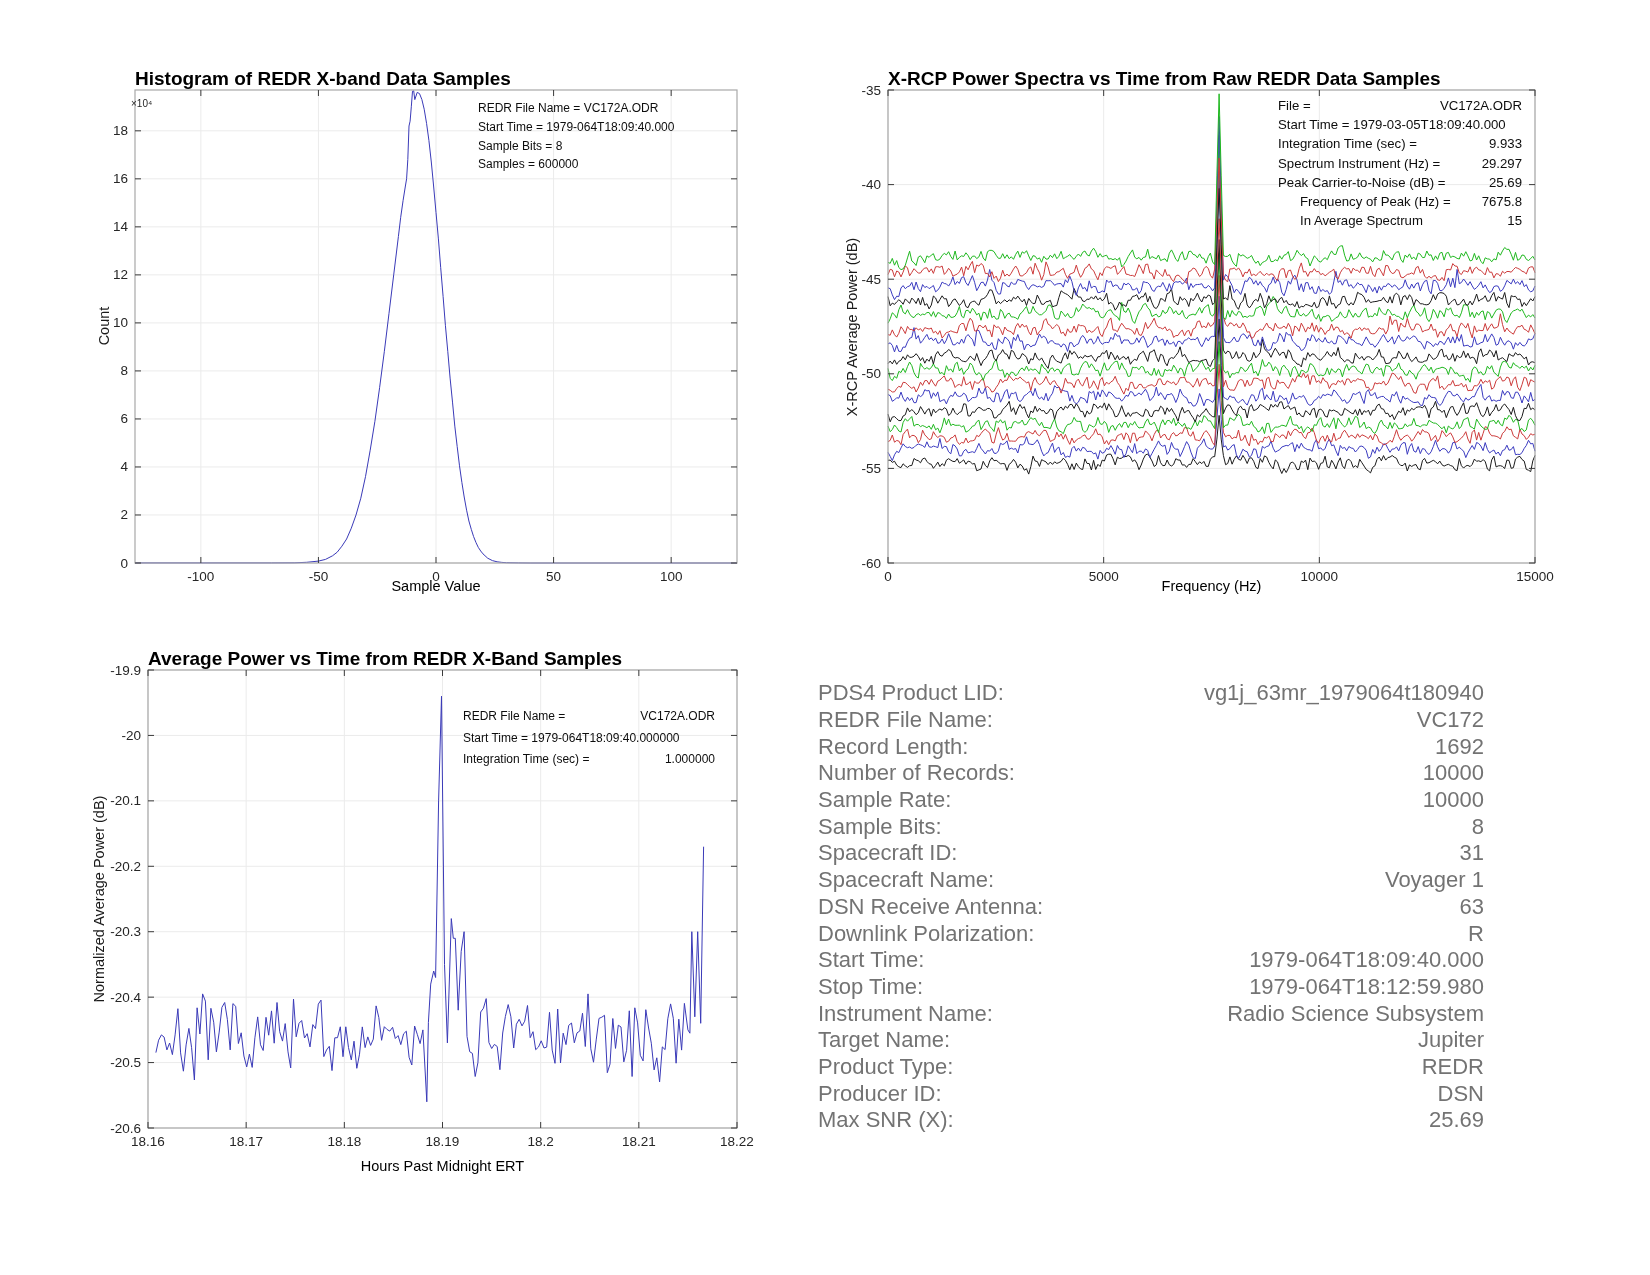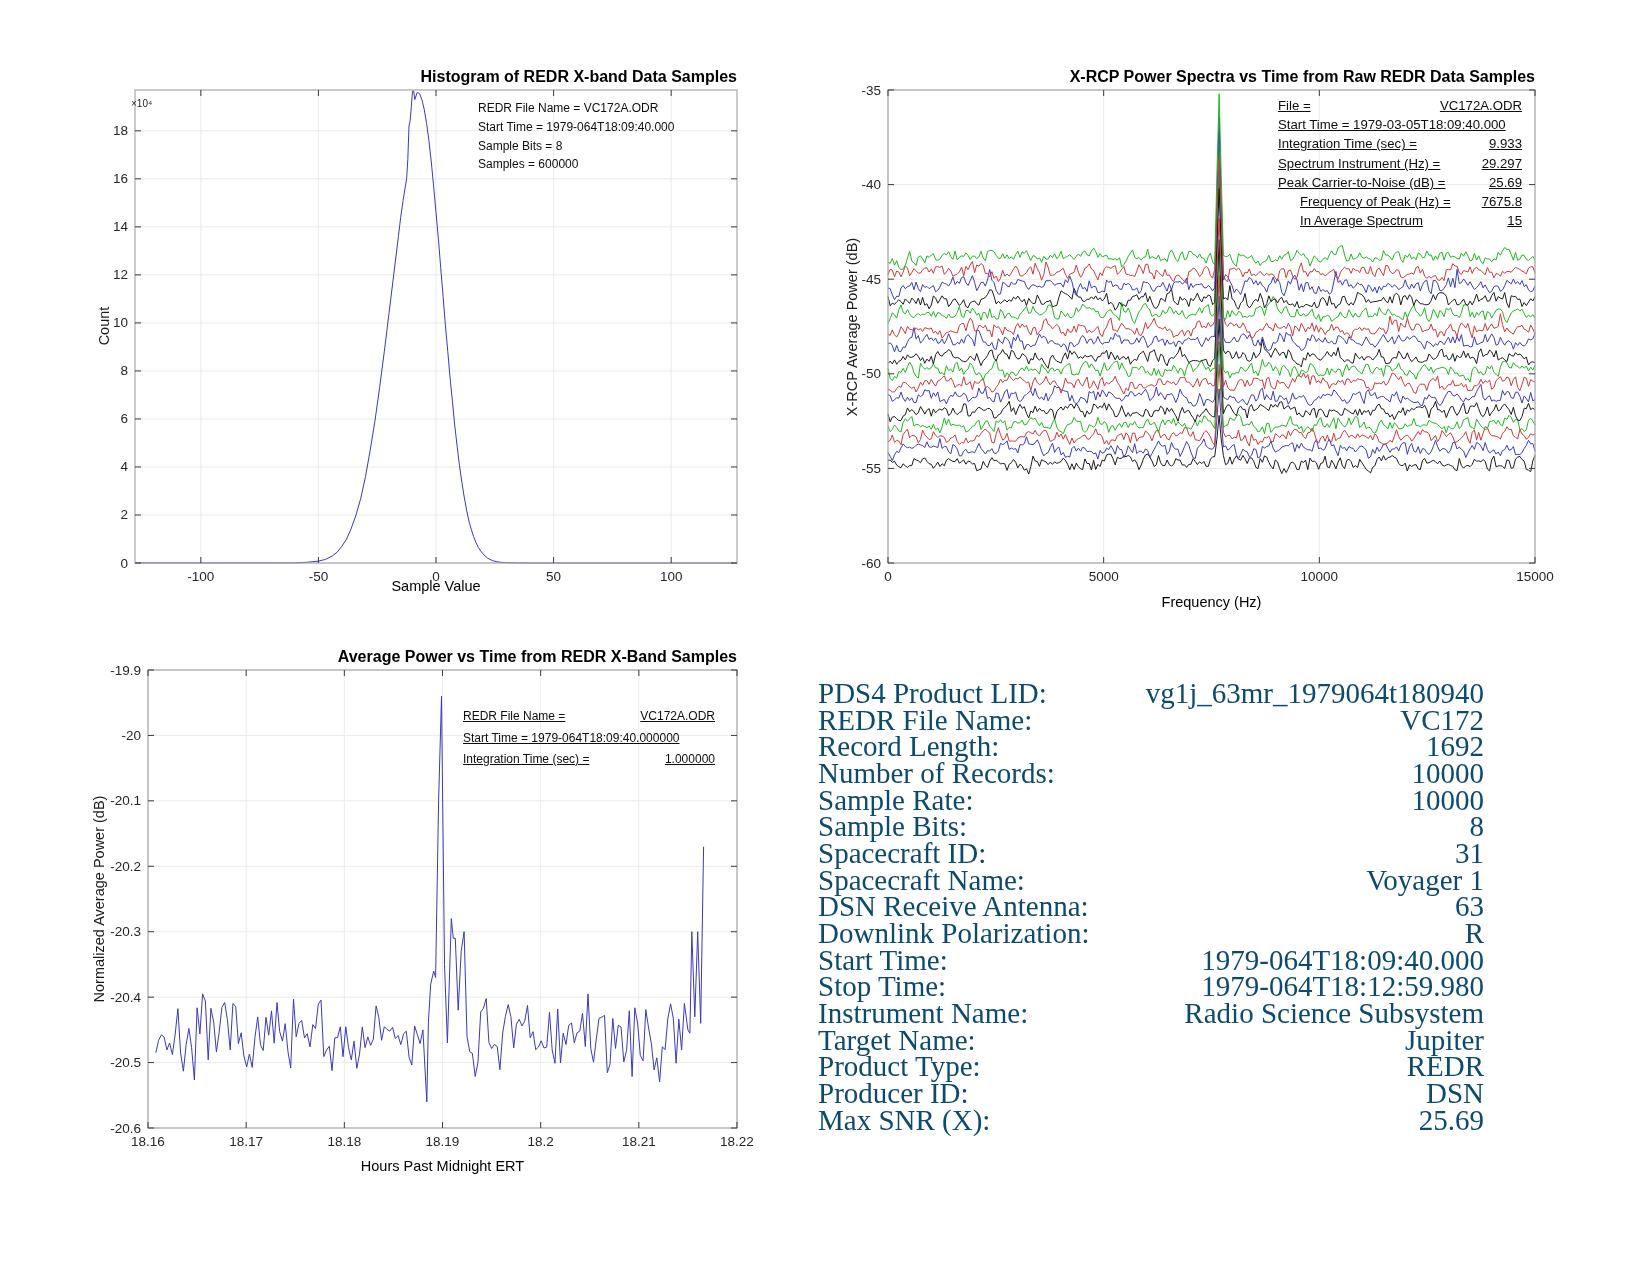--- a/index.html
+++ b/index.html
@@ -1,31 +1,31 @@
 <!DOCTYPE html>
 <html><head>
 <meta charset="utf-8">
 <style>
   html,body{margin:0;padding:0;background:#fff;}
   .canvas{position:relative;width:1650px;height:1275px;background:#fff;overflow:hidden;
           font-family:"Liberation Sans",sans-serif;color:#111;}
   svg{position:absolute;left:0;top:0;}
   svg text{font-family:"Liberation Sans",sans-serif;fill:#262626;font-size:13.5px;}
-  .ttl{position:absolute;font-weight:bold;font-size:16px;text-align:right;color:#000;white-space:nowrap;}
+  .ttl{position:absolute;font-weight:bold;font-size:19px;text-align:left;color:#000;white-space:nowrap;}
   .xlab{position:absolute;font-size:14.5px;text-align:center;color:#000000;}
   .ylab{position:absolute;font-size:14.5px;color:#1a1a1a;white-space:nowrap;
         transform:translate(-50%,-50%) rotate(-90deg);}
   .explab{position:absolute;font-size:10px;color:#262626;margin-top:32px;}
   .anno{position:absolute;font-size:12px;color:#0d0d0d;}
   .anno .a-line{height:18.8px;line-height:18.8px;white-space:nowrap;}
-  .a-row{display:flex;justify-content:space-between;height:19.2px;line-height:19.2px;white-space:nowrap;text-decoration:underline;}
+  .a-row{display:flex;justify-content:space-between;height:19.2px;line-height:19.2px;white-space:nowrap;}
   .tr-anno{font-size:13.2px;}
   .tr-anno .a-row:nth-child(6),.tr-anno .a-row:nth-child(7){padding-left:22px;}
   .bl-anno .a-row{height:21.5px;line-height:21.5px;}
-  .meta{position:absolute;font-family:Liberation Serif, serif;font-size:29px;color:#0c4a6e;}
+  .meta{position:absolute;font-family:Liberation Sans, sans-serif;font-size:22px;color:#737373;}
   .meta .m-row{display:flex;justify-content:space-between;height:26.7px;align-items:center;white-space:nowrap;}
 </style>
 </head>
 <body>
 
 <div class="canvas">
 
   <svg id="charts" width="1650" height="1275" viewBox="0 0 1650 1275">
       <line x1="200.84375" y1="90" x2="200.84375" y2="563" stroke="#ebebeb" stroke-width="1"></line>
       <line x1="318.421875" y1="90" x2="318.421875" y2="563" stroke="#ebebeb" stroke-width="1"></line>
@@ -215,21 +215,21 @@
   <div class="xlab" style="left:135px;top:578px;width:602px;">Sample Value</div>
   <div class="ylab" style="left:104px;top:326px;">Count</div>
   <div class="anno" id="anno-hist" style="left:478px;top:99px;">
       <div class="a-line">REDR File Name = VC172A.ODR</div>
       <div class="a-line">Start Time = 1979-064T18:09:40.000</div>
       <div class="a-line">Sample Bits = 8</div>
       <div class="a-line">Samples = 600000</div>
     </div>
 
   <div class="ttl" style="left:888px;top:68px;width:647px;">X-RCP Power Spectra vs Time from Raw REDR Data Samples</div>
-  <div class="xlab" style="left:888px;top:578px;width:647px;margin-top:16px;">Frequency (Hz)</div>
+  <div class="xlab" style="left:888px;top:578px;width:647px;">Frequency (Hz)</div>
   <div class="ylab" style="left:852px;top:327px;">X-RCP Average Power (dB)</div>
   <div class="anno tr-anno" id="anno-spec" style="left:1278px;top:96px;width:244px;">
       <div class="a-row">
         <span class="lbl">File =</span>
         <span>VC172A.ODR</span>
       </div>
       <div class="a-row">
         <span class="lbl">Start Time = 1979-03-05T18:09:40.000</span>
         <span></span>
       </div>

